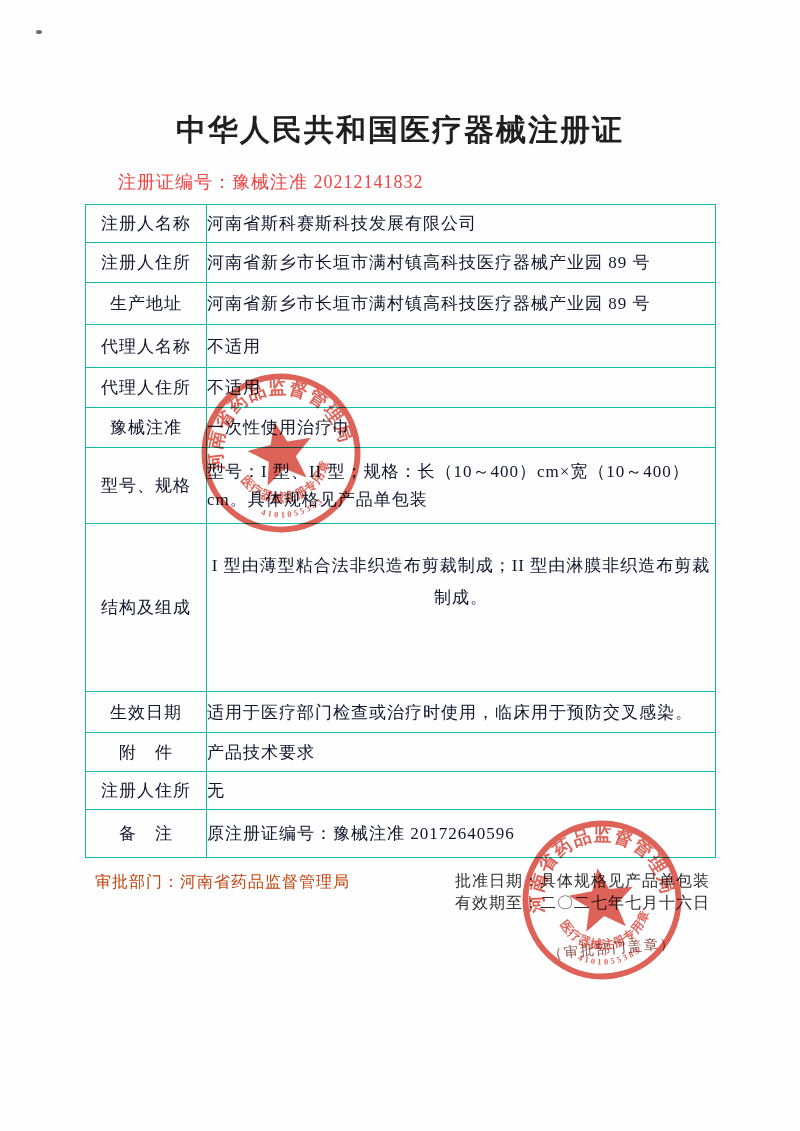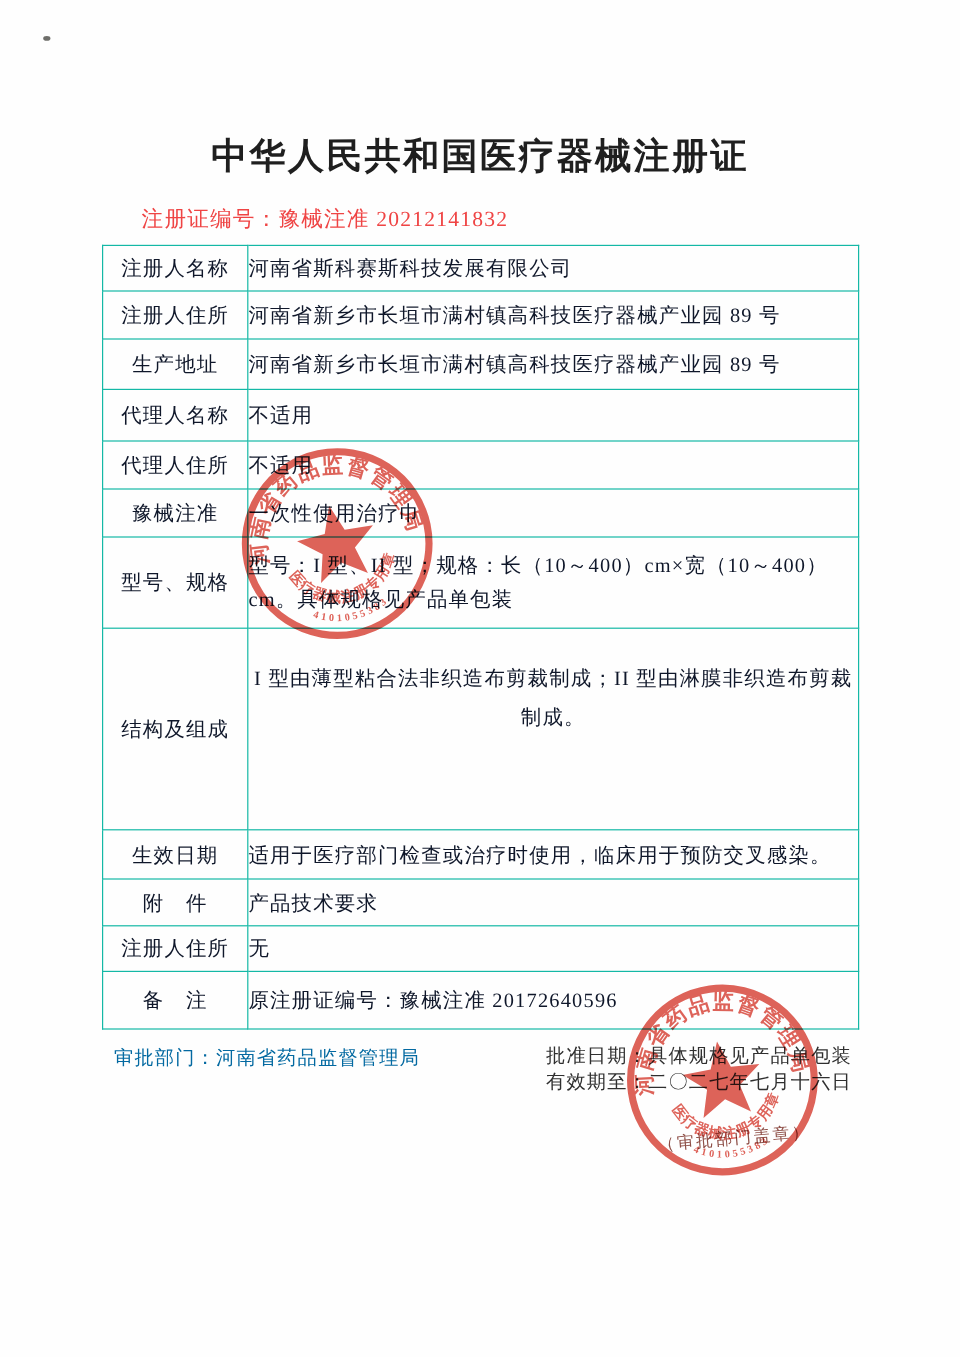--- a/index.html
+++ b/index.html
@@ -29,21 +29,21 @@
     border:1px solid #14b8a6;
     font-size:17px;letter-spacing:1px;color:#0f172a;
     vertical-align:middle;
   }
   td.lbl{width:112px;text-align:center;padding:0 4px;}
   td.val{padding:2px 0;line-height:29px;}
   tr.r7 td.val{line-height:28px;}
   tr.r8 td.val{vertical-align:top;padding-top:26px;line-height:32px;text-align:center;}
   .footer-left{
     position:absolute;left:95px;top:872px;
-    font-size:16px;letter-spacing:1px;color:#0369a1;
+    font-size:16px;letter-spacing:1px;color:#c2410c;
   }
   .dates{
     position:absolute;left:455px;top:870px;
     font-size:16px;letter-spacing:1px;color:#2f2f2f;line-height:22px;
   }
   .dates div{white-space:nowrap;}
   .seal-caption{
     position:absolute;left:548px;top:940px;
     font-size:14px;letter-spacing:2px;color:#8d4d45;
     transform:rotate(-5deg);

